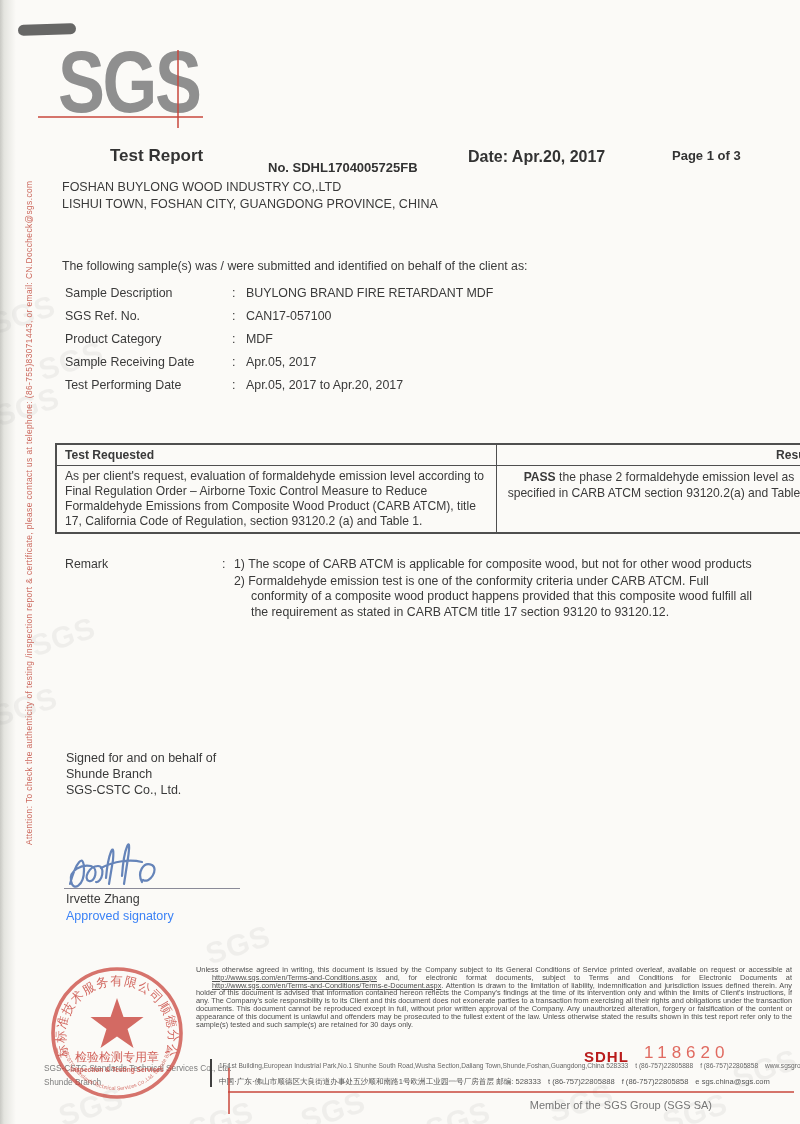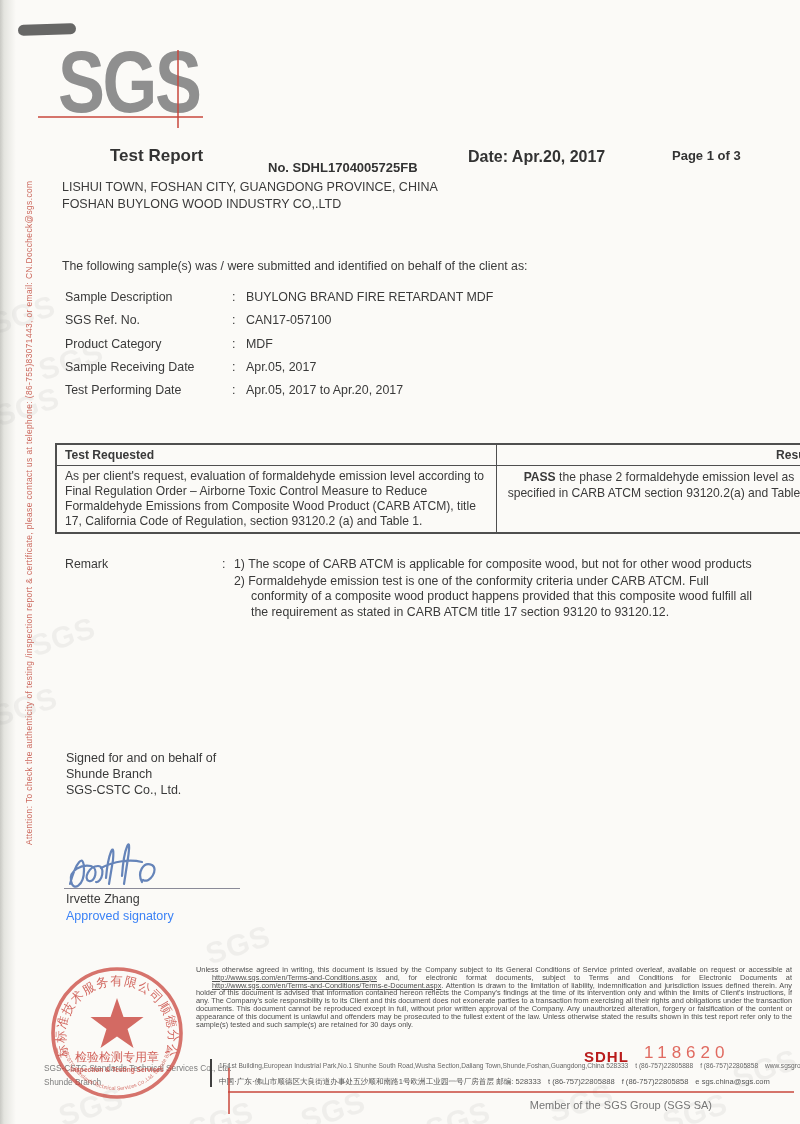--- a/index.html
+++ b/index.html
@@ -25,21 +25,21 @@
   .header-row{position:absolute;left:0;top:146px;width:800px;font-weight:700;color:#333;}
   .hdr-title{position:absolute;left:110px;top:0;font-size:17px;}
   .hdr-no{position:absolute;left:268px;top:14px;font-size:13px;}
   .hdr-date{position:absolute;left:468px;top:2px;font-size:16px;}
   .hdr-page{position:absolute;left:672px;top:2px;font-size:13px;}
 
   .client{position:absolute;left:62px;top:179px;font-size:12.5px;line-height:17px;color:#3a3a3a;}
   .intro{position:absolute;left:62px;top:259px;font-size:12.3px;color:#3a3a3a;}
 
   .fields{position:absolute;left:65px;top:281px;font-size:12.4px;color:#3a3a3a;}
-  .frow{display:flex;height:23.2px;align-items:flex-end;}
+  .frow{display:flex;height:23.2px;align-items:center;}
   .flabel{width:167px;flex:0 0 167px;}
   .fcolon{width:14px;flex:0 0 14px;}
 
   .ttable{position:absolute;left:55px;top:443px;width:768px;border:2px solid #4f4f4f;
     border-collapse:collapse;font-size:12.1px;color:#3a3a3a;}
   .ttable td,.ttable th{border:1.5px solid #4f4f4f;vertical-align:top;}
   .th1{width:423px;text-align:left;padding:3px 8px;font-weight:700;}
   .th2{text-align:right;padding:3px 8px;font-weight:700;}
   .td1{padding:3px 8px;line-height:15px;}
   .td2{padding:4px 10px;text-align:center;line-height:15.5px;}
@@ -111,22 +111,22 @@
   <div class="cropline crop-v-top"></div>
 
   <div class="header-row">
     <span class="hdr-title">Test Report</span>
     <span class="hdr-no">No. SDHL1704005725FB</span>
     <span class="hdr-date">Date: Apr.20, 2017</span>
     <span class="hdr-page">Page 1 of 3</span>
   </div>
 
   <div class="client">
+    <div>FOSHAN BUYLONG WOOD INDUSTRY CO,.LTD</div>
     <div>LISHUI TOWN, FOSHAN CITY, GUANGDONG PROVINCE, CHINA</div>
-    <div>FOSHAN BUYLONG WOOD INDUSTRY CO,.LTD</div>
   </div>
 
   <div class="intro">The following sample(s) was / were submitted and identified on behalf of the client as:</div>
 
   <div class="fields">
     <div class="frow">
       <span class="flabel">Sample Description</span>
       <span class="fcolon">:</span>
       <span>BUYLONG BRAND FIRE RETARDANT MDF</span>
     </div>

